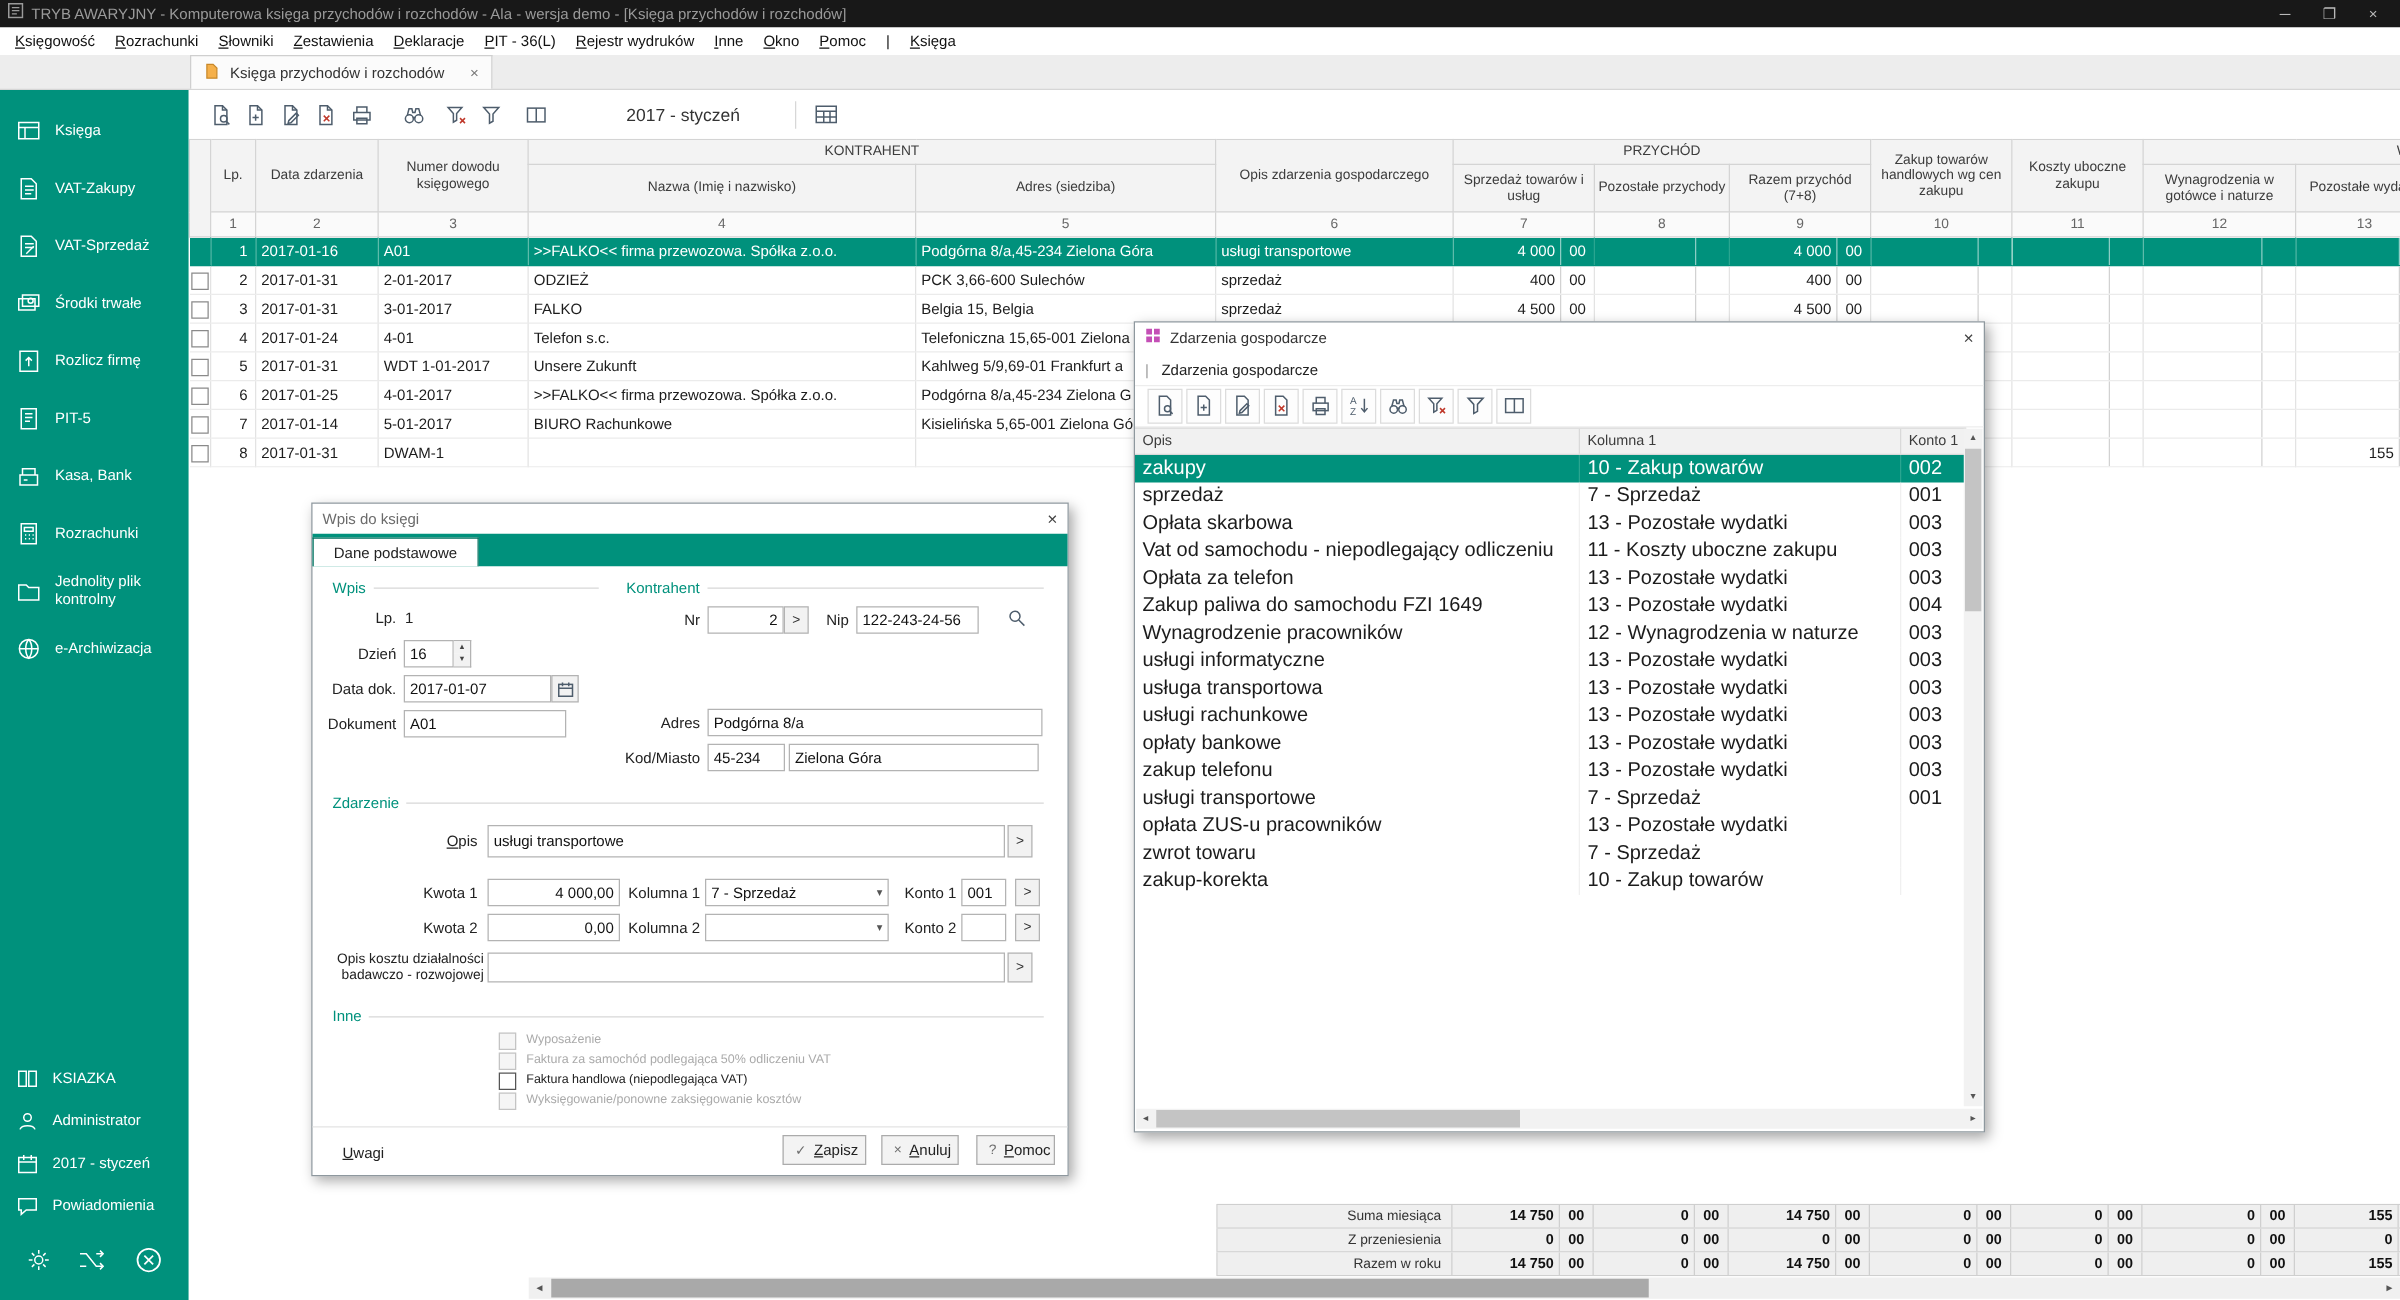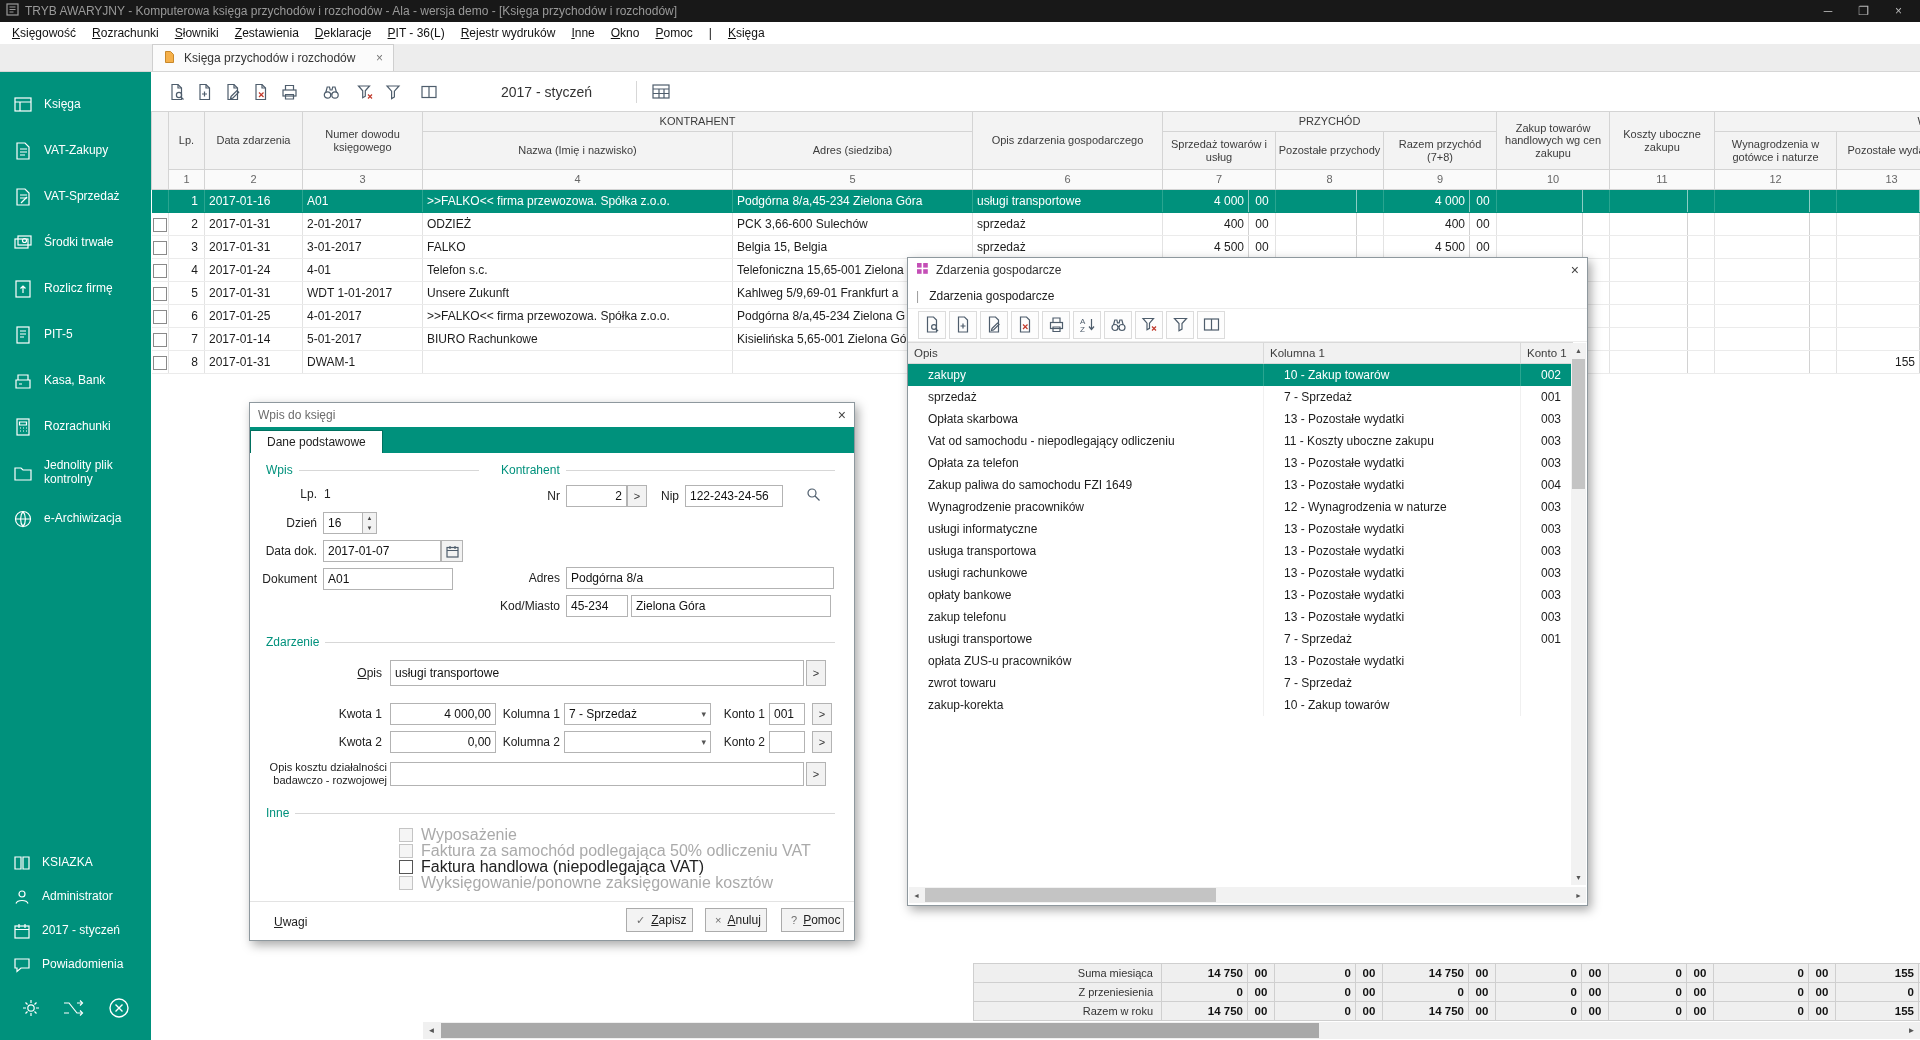--- a/index.html
+++ b/index.html
@@ -119,21 +119,21 @@
           padding:0 4px;font-size:12px;color:#111;box-sizing:border-box;}
   .selbox .chev{margin-left:auto;color:#555;font-size:9px;padding-left:6px;}
   .btnmore{width:20px;height:22px;border:1px solid #b3b3b3;background:#f2f2f2;display:flex;
            align-items:center;justify-content:center;font-size:11px;color:#333;box-sizing:border-box;
            cursor:pointer;flex:none;}
   .spin{width:14px;height:22px;border:1px solid #b3b3b3;border-left:none;display:flex;
         flex-direction:column;box-sizing:border-box;}
   .spin span{flex:1;font-size:6px;line-height:10px;text-align:center;color:#444;background:#f2f2f2;cursor:pointer;}
   .sqbtn{width:22px;height:22px;border:1px solid #b3b3b3;background:#f2f2f2;display:flex;
          align-items:center;justify-content:center;box-sizing:border-box;cursor:pointer;flex:none;}
-  .chk{position:absolute;display:flex;align-items:center;gap:8px;font-size:16px;color:#222;}
+  .chk{position:absolute;display:flex;gap:8px;font-size:10px;color:#222;}
   .chkbox{width:12px;height:12px;border:1px solid #555;background:#fff;flex:none;}
   .chk.dis .chkbox{border-color:#c4c4c4;background:#f5f5f5;}
   .chk.dis .chklab{color:#aaa;}
   .wfooter{position:absolute;left:0;right:0;top:498px;height:1px;background:#e3e3e3;}
   .uwagi{position:absolute;left:24px;top:512px;font-size:12px;color:#222;cursor:pointer;}
   .uwagi::first-letter{text-decoration:underline;}
   .dlgbtn{position:absolute;display:flex;align-items:center;gap:6px;background:#f3f3f3;
           border:1px solid #ababab;height:24px;padding:0 9px;font-size:12px;color:#222;
           box-sizing:border-box;cursor:pointer;}
   .dlgbtn .bic{color:#6e6e6e;font-size:11px;}
@@ -147,21 +147,21 @@
   .zd-toolbar{position:absolute;left:0;top:50px;right:0;height:34px;display:flex;align-items:center;
               padding-left:10px;gap:3px;border-bottom:1px solid #ededed;box-sizing:border-box;}
   .zbtn{width:26px;height:26px;border:1px solid #dcdcdc;background:#fdfdfd;display:flex;
         align-items:center;justify-content:center;cursor:pointer;flex:none;}
   .zd-head{position:absolute;left:0;top:84px;width:665px;height:22px;display:flex;background:#f1f1f1;
            border-top:1px solid #d9d9d9;border-bottom:1px solid #d9d9d9;box-sizing:border-box;}
   .zd-head div{font-size:11.5px;color:#3c3c3c;line-height:20px;padding-left:6px;
                border-right:1px solid #d9d9d9;box-sizing:border-box;white-space:nowrap;overflow:hidden;}
   .zd-rows{position:absolute;left:0;top:106px;width:665px;bottom:20px;overflow:hidden;background:#fff;}
   .zrow{display:flex;height:22px;cursor:pointer;}
-  .zrow .zc{font-size:12px;line-height:22px;padding-left:20px;white-space:nowrap;overflow:hidden;
+  .zrow .zc{font-size:16px;line-height:22px;padding-left:6px;white-space:nowrap;overflow:hidden;
             border-right:1px solid #f0f0f0;box-sizing:border-box;}
   .zopis{width:356px;flex:none;}
   .zkol{width:257px;flex:none;}
   .zkonto{width:52px;flex:none;border-right:none !important;}
   .zrow.selected{background:#00917C;}
   .zrow.selected .zc{color:#fff;border-right-color:#2aa590;}
   .zd-vsb{position:absolute;right:1px;top:85px;width:15px;bottom:20px;background:#f2f2f2;}
   .zd-vsb .va{position:absolute;left:0;width:15px;height:15px;text-align:center;font-size:7px;
               line-height:15px;color:#555;cursor:pointer;}
   .zd-vsb .vthumb{position:absolute;left:1px;right:1px;top:16px;height:130px;background:#c4c4c4;}

